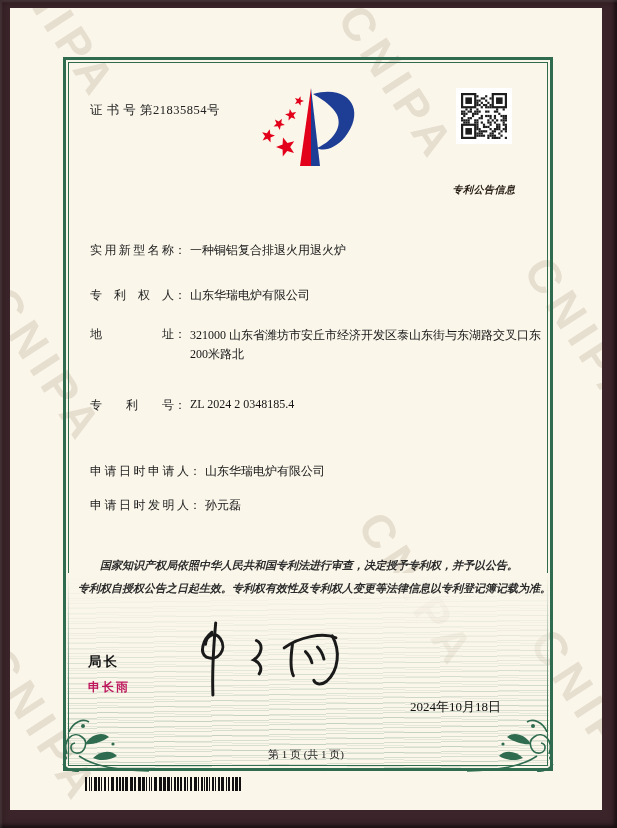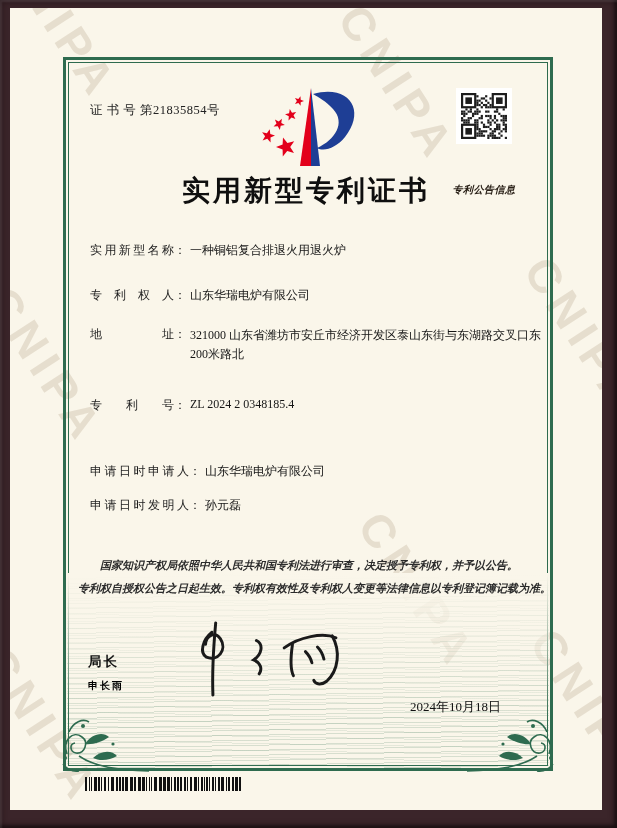--- a/index.html
+++ b/index.html
@@ -49,21 +49,21 @@
   .val.wrap{display:inline-block;width:358px;vertical-align:top;line-height:19px;white-space:normal;}
   .rcol{position:absolute;left:258px;top:0;white-space:nowrap;}
   
   .legal{position:absolute;left:68px;top:546px;width:462px;font-size:11px;
       font-style:italic;font-weight:bold;color:#2b2b2b;line-height:23px;white-space:nowrap;}
   .legal .indent{text-indent:22px;}
   
   .sig-title{position:absolute;left:78px;top:645px;font-family:"Liberation Sans","DejaVu Sans",sans-serif;
       font-size:13.5px;font-weight:bold;color:#111;letter-spacing:2px;}
   .sig-name{position:absolute;left:78px;top:671px;font-family:"Liberation Sans","DejaVu Sans",sans-serif;
-      font-size:10px;font-weight:bold;color:#000000;letter-spacing:2px;}
+      font-size:12px;font-weight:bold;color:#be185d;letter-spacing:2px;}
   .sig-svg{position:absolute;left:165px;top:604px;}
   .issue-date{position:absolute;left:400px;top:690px;width:150px;font-size:13px;color:#111;}
   .page-info{position:absolute;left:0;top:739px;width:592px;text-align:center;font-size:11px;color:#222;}
   .flourish{position:absolute;top:706px;width:92px;height:60px;}
   .flourish.left{left:49px;}
   .flourish.right{left:455px;transform:scaleX(-1);}
   .barcode{position:absolute;left:75px;top:769px;width:160px;height:15px;}
 </style>
 </head>
 <body>
@@ -251,21 +251,20 @@
             <rect fill="#fff" x="33" y="2.2" width="11" height="11"></rect>
             <rect x="35.2" y="4.4" width="6.6000000000000005" height="6.6000000000000005"></rect>
             <rect x="0" y="30.800000000000004" width="15.400000000000002" height="15.400000000000002"></rect>
             <rect fill="#fff" x="2.2" y="33" width="11" height="11"></rect>
             <rect x="4.4" y="35.2" width="6.6000000000000005" height="6.6000000000000005"></rect>
           </g>
         </svg>
     </div>
     <div class="qr-caption">专利公告信息</div>
 
-    <h1 class="title">实用新型专利证书</h1>
 
     <div class="row" style="top:234px">
       <span class="lbl">实用新型名称</span><span class="colon">：</span><span class="val">一种铜铝复合排退火用退火炉</span>
     </div>
     <div class="row" style="top:279px">
       <span class="lbl">专利权人</span><span class="colon">：</span><span class="val">山东华瑞电炉有限公司</span>
     </div>
     <div class="row" style="top:318px">
       <span class="lbl">地址</span><span class="colon">：</span><span class="val wrap">321000 山东省潍坊市安丘市经济开发区泰山东街与东湖路交叉口东200米路北</span>
     </div>
@@ -293,20 +292,21 @@
         <path d="M88,27 C96,31 94,42 85,48 C92,51 95,57 91,63"></path>
         <path d="M118,35 C134,23 160,18 174,24"></path>
         <path d="M127,31 C125,45 124,57 128,65"></path>
         <path d="M170,22 C179,38 177,59 164,71 C159,75 152,75 150,70"></path>
         <path d="M141,39 C145,43 147,47 148,51"></path>
         <path d="M154,34 C158,38 160,43 161,47"></path>
       </g>
     </svg>
 
     <div class="issue-date">2024年10月18日</div>
+    <div class="page-info">第 1 页 (共 1 页)</div>
 
     <svg class="flourish left" viewBox="0 0 92 60">
       <g fill="none" stroke="#2e6b4f" stroke-width="1.6">
         <path d="M8,40 C3,26 14,16 23,23 C30,28 26,40 17,39 C11,38 10,30 16,29"></path>
         <path d="M20,42 C36,53 58,56 90,57"></path>
         <path d="M10,18 C14,8 24,4 30,8"></path>
         <path d="M4,50 C8,55 14,58 20,57"></path>
       </g>
       <g fill="#2e6b4f">
         <path d="M26,30 C32,20 44,17 50,23 C43,28 33,31 26,30 Z"></path>

